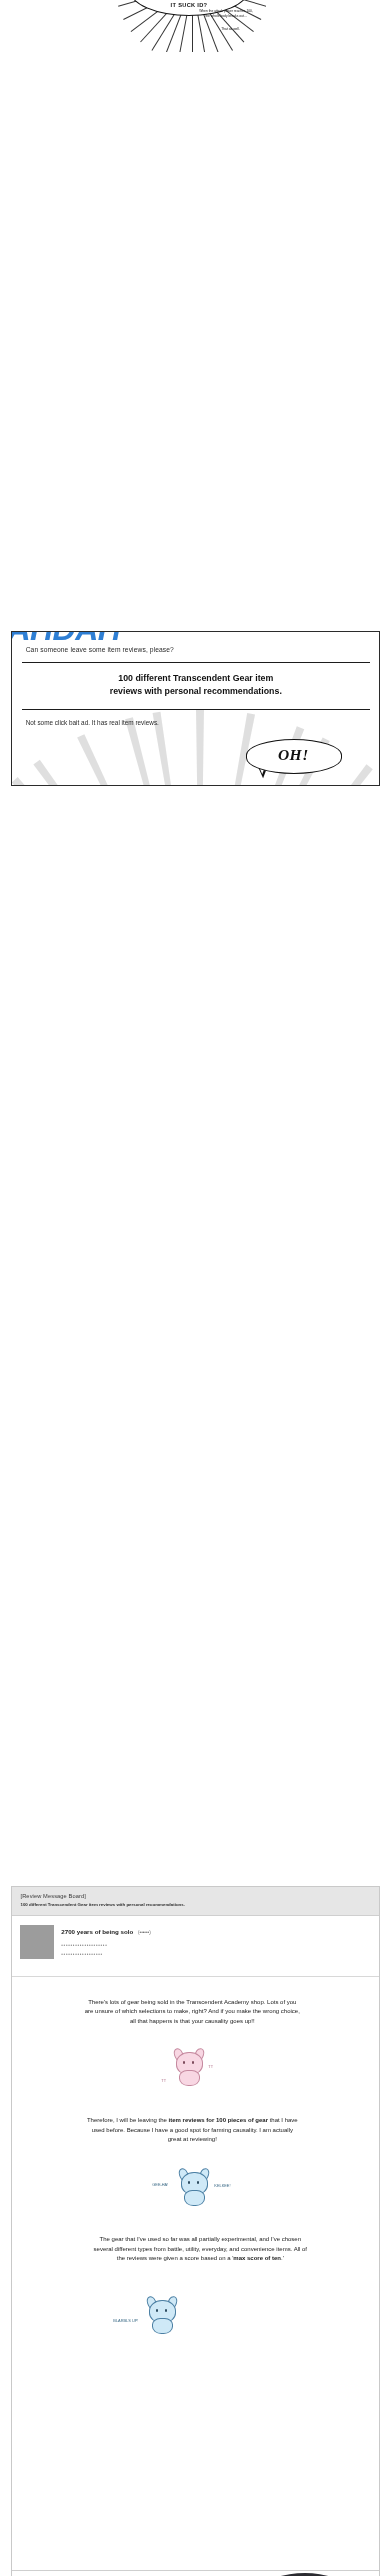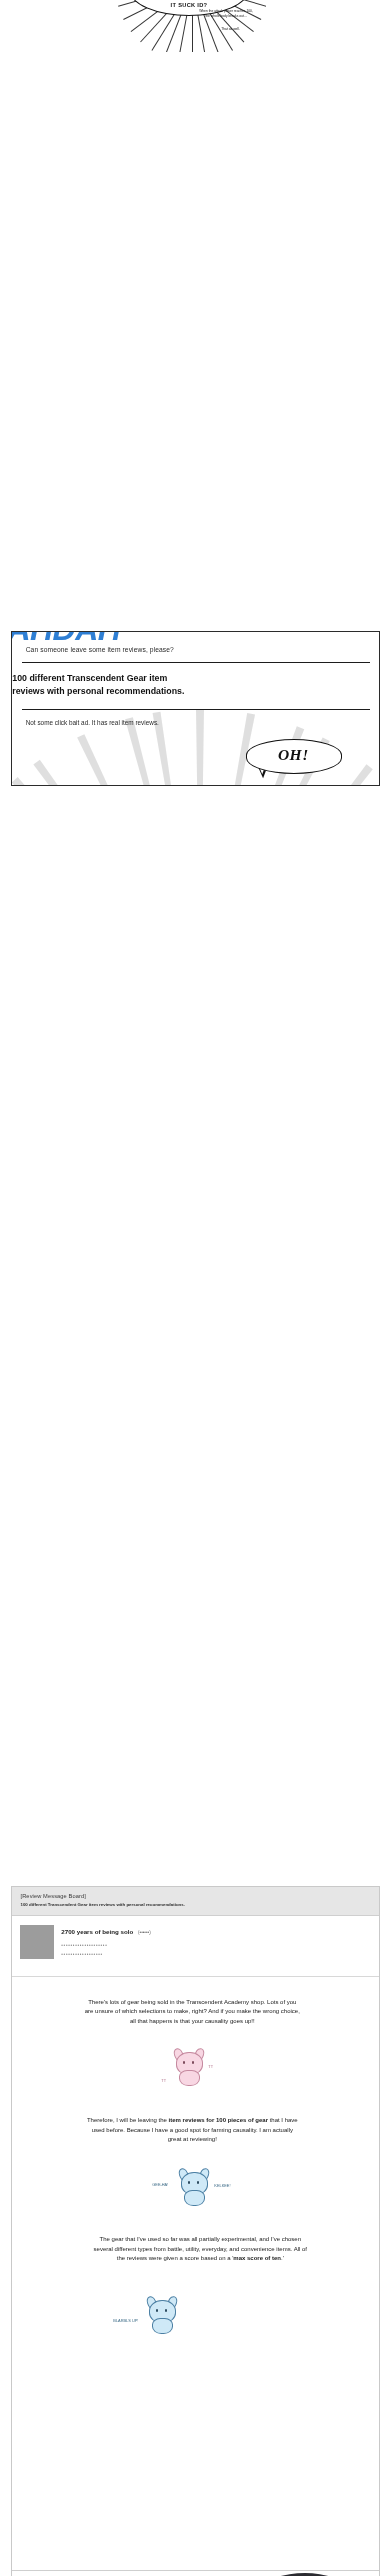--- a/index.html
+++ b/index.html
@@ -116,21 +116,21 @@
     letter-spacing: 0.1px;
   }
   .tah-rule {
     position: absolute;
     left: 9.3px; right: 9.3px; top: 30px;
     height: 0.5px; background: #1d1d1d;
   }
   .tah-big {
     position: absolute;
     left: 0; right: 0; top: 40px;
-    text-align: left;
+    text-align: center;
     font-size: 8.8px;
     font-weight: bold;
     line-height: 1.5;
     color: #111;
   }
   .tah-rule2 {
     position: absolute;
     left: 9.3px; right: 9.3px; top: 77px;
     height: 0.5px; background: #1d1d1d;
   }

